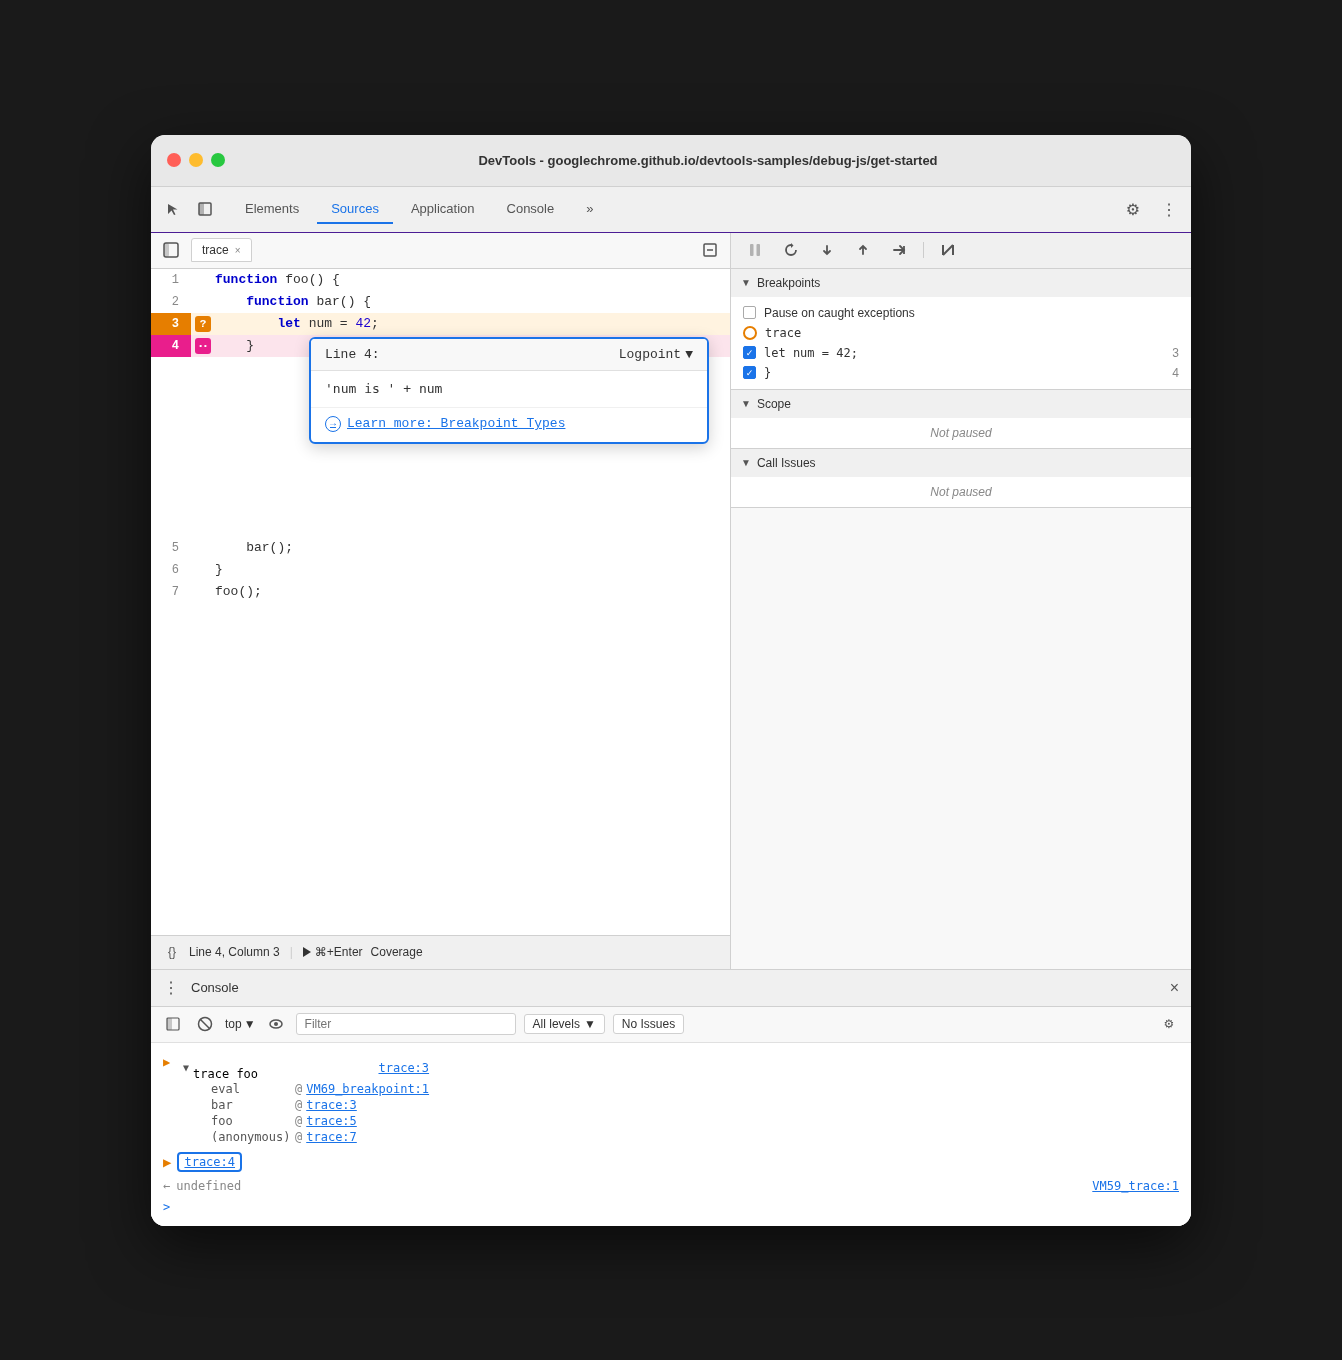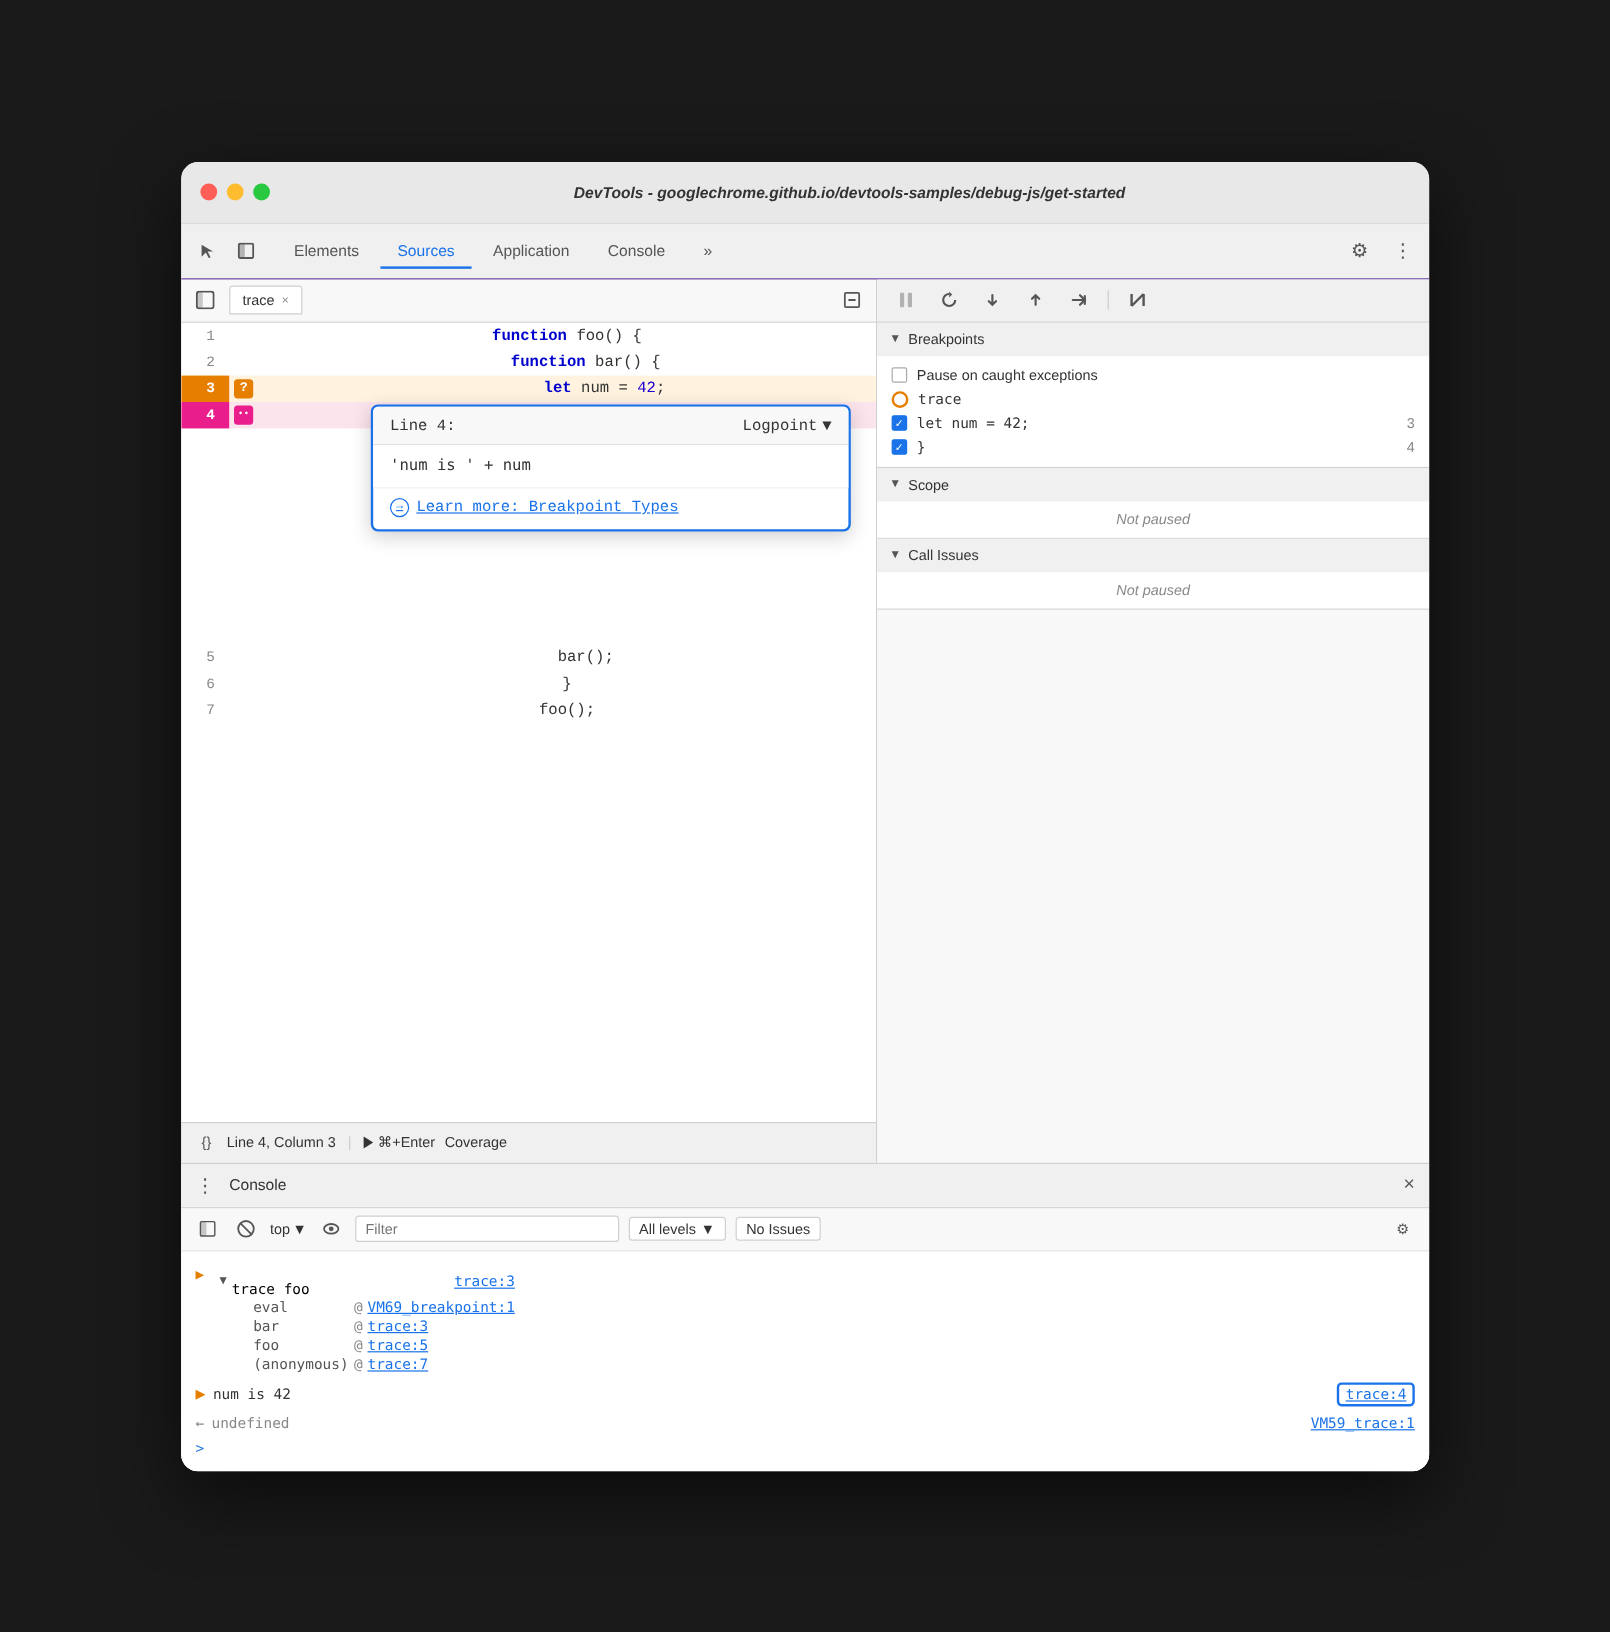--- a/index.html
+++ b/index.html
@@ -20,21 +20,20 @@
     }
     
     .title-bar {
       background: #e8e8e8;
       height: 52px;
       display: flex;
       align-items: center;
       padding: 0 16px;
       border-bottom: 1px solid #d0d0d0;
       border-radius: 14px 14px 0 0;
-      font-style: italic;
     }
     .traffic-lights {
       display: flex;
       gap: 8px;
       margin-right: 16px;
     }
     .tl {
       width: 14px;
       height: 14px;
       border-radius: 50%;
@@ -219,21 +218,21 @@
       align-items: center;
       justify-content: center;
     }
     .line-content {
       flex: 1;
       white-space: pre;
     }
     
     .kw { color: #0000cc; font-weight: bold; }
     .num-lit { color: #1c00cf; }
-    .plain { color: #333; text-align: center; }
+    .plain { color: #333; }
     
     .logpoint-popup {
       position: absolute;
       top: 68px;
       left: 158px;
       width: 400px;
       background: #fff;
       border: 2.5px solid #1a73e8;
       border-radius: 6px;
       box-shadow: 0 4px 16px rgba(0,0,0,0.18);
@@ -941,21 +940,20 @@
           <div class="trace-row">
             <span class="trace-label">(anonymous)</span>
             <span class="trace-at">@</span>
             <span class="entry-link">trace:7</span>
           </div>
         </div>
       </div>
 
       <div class="console-entry" style="display:flex;align-items:center;">
         <span style="color:#e67e00;margin-right:6px;font-size:14px;">▶</span>
-        <span style="font-family:Menlo,monospace;font-size:12px;color:#333;flex:1;">num is 42</span>
         <span class="entry-source-outlined">trace:4</span>
       </div>
 
       <div class="console-entry" style="display:flex;align-items:center;">
         <span style="color:#888;margin-right:6px;font-size:12px;">←</span>
         <span style="font-family:Menlo,monospace;font-size:12px;color:#888;flex:1;">undefined</span>
         <span class="entry-source">VM59_trace:1</span>
       </div>
 
       <div class="console-prompt">

